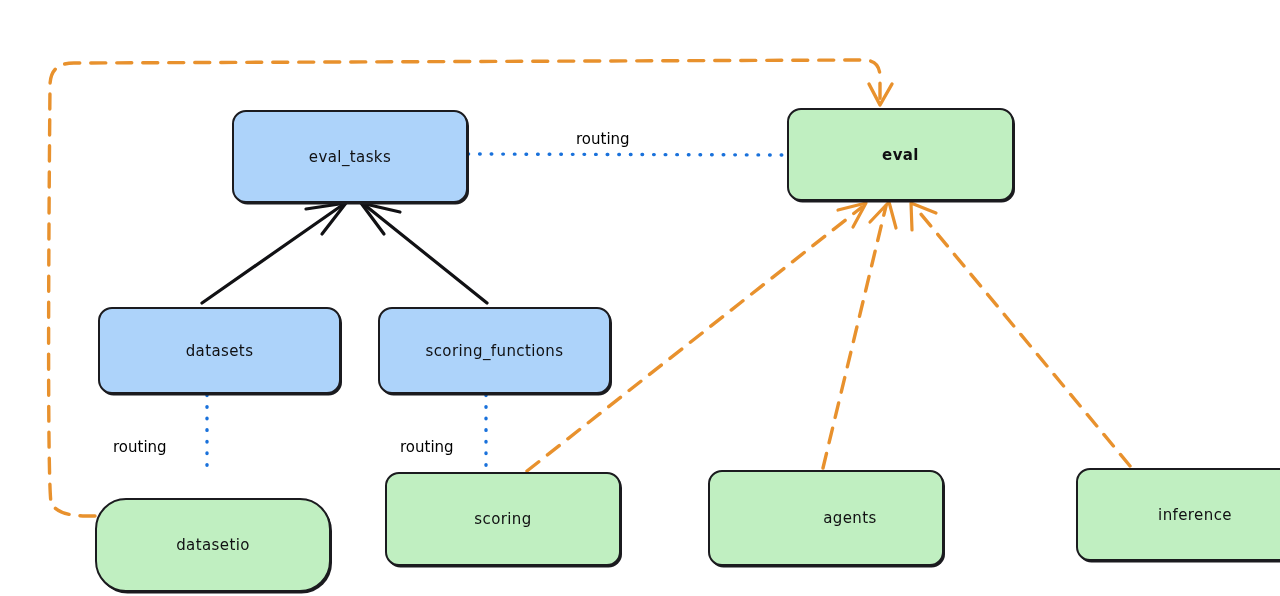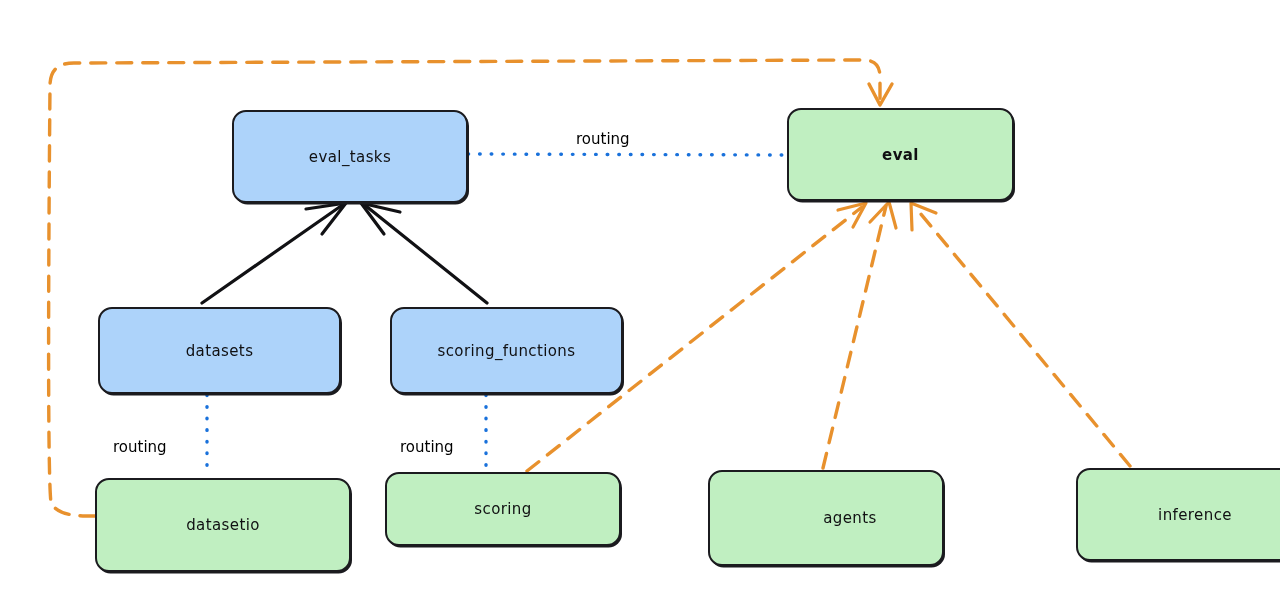--- a/index.html
+++ b/index.html
@@ -118,29 +118,29 @@
   </div>
 
   <div class="node green" style="left:787px; top:108px; width:227px; height:93px;font-weight:bold;">
     <span class="node-label">eval</span>
   </div>
 
   <div class="node blue" style="left:98px; top:307px; width:243px; height:87px;">
     <span class="node-label">datasets</span>
   </div>
 
-  <div class="node blue" style="left:390px; top:307px; width:233px; height:87px;">
+  <div class="node blue" style="left:378px; top:307px; width:233px; height:87px;">
     <span class="node-label">scoring_functions</span>
   </div>
 
-  <div class="node green" style="left:95px; top:478px; width:256px; height:94px;">
+  <div class="node green" style="left:95px; top:498px; width:236px; height:94px;border-radius:31px;">
     <span class="node-label">datasetio</span>
   </div>
 
-  <div class="node green" style="left:385px; top:472px; width:236px; height:74px;">
+  <div class="node green" style="left:385px; top:472px; width:236px; height:94px;">
     <span class="node-label">scoring</span>
   </div>
 
   <div class="node green" style="left:708px; top:470px; width:236px; height:96px;padding-left:48px;">
     <span class="node-label">agents</span>
   </div>
 
   <div class="node green" style="left:1076px; top:468px; width:238px; height:93px;">
     <span class="node-label">inference</span>
   </div>

